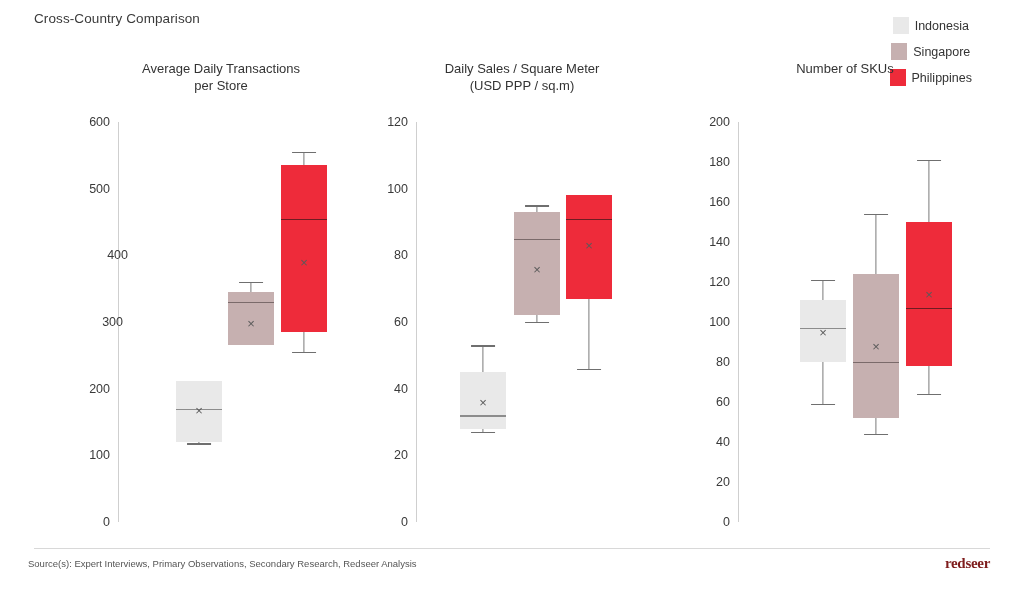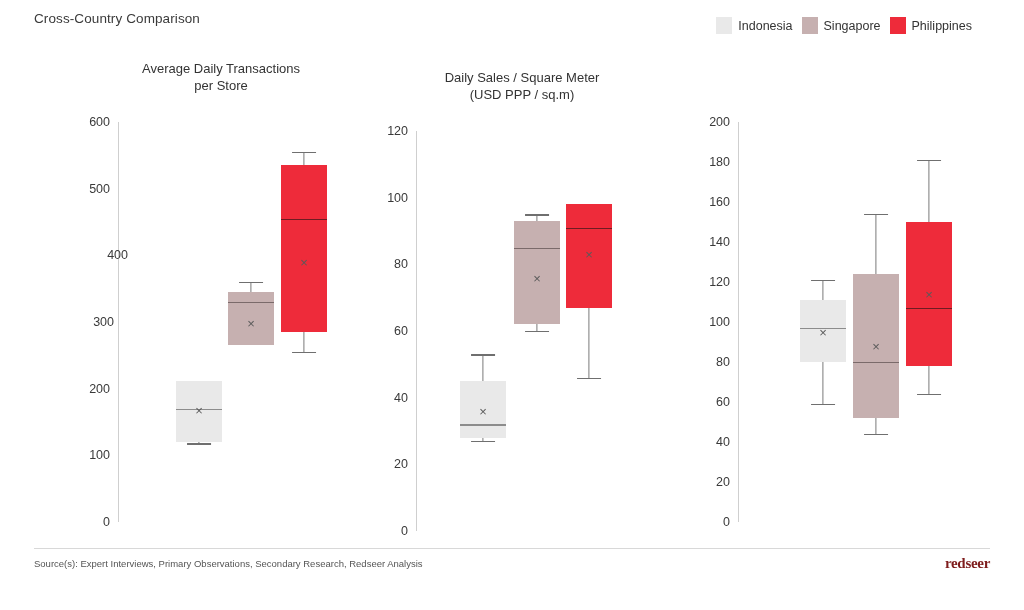--- a/index.html
+++ b/index.html
@@ -12,21 +12,21 @@
   }
   .page { position: relative; width: 1024px; height: 510px; }
 
   
   .page-title {
     position: absolute; left: 34px; top: 11px;
     font-size: 13.5px; color: #3a3a3a; letter-spacing: .1px;
   }
   .legend {
     position: absolute; right: 52px; top: 17px;
-    display: flex; align-items: center; gap: 9px;
+    display: flex; align-items: center; gap: 9px; flex-direction: column;
   }
   .legend-item { display: flex; align-items: center; gap: 6px; }
   .legend-swatch { width: 16px; height: 17px; display: block; }
   .legend-label { font-size: 12.5px; color: #333; white-space: nowrap; }
 
   
   .panel { position: absolute; top: 60px; height: 470px; }
   .panel-title {
     position: absolute; left: 0; top: 0; width: 100%;
     text-align: center; font-size: 13px; color: #333;
@@ -60,21 +60,21 @@
     position: absolute; left: 50%; transform: translate(-50%, -50%);
     font-size: 13px; line-height: 1; color: #5a5a5a; font-weight: 400;
   }
 
   
   .footer-rule {
     position: absolute; left: 34px; right: 34px; top: 548px;
     height: 1px; background: #d8d8d8;
   }
   .footer-source {
-    position: absolute; left: 34px; top: 558px;
+    position: absolute; left: 28px; top: 558px;
     font-size: 9.5px; color: #555;
   }
   .brand {
     position: absolute; right: 34px; top: 555px;
     font-size: 15px; font-weight: bold; color: #7f1d1d;
     font-family: "Liberation Serif", serif; letter-spacing: -.3px;
   }
 </style>
 </head>
 <body>
@@ -101,21 +101,21 @@
   <div class="panel" id="panel-0" style="left: 76px; width: 290px;">
       <div class="panel-title">
         <div>Average Daily Transactions</div>
         <div>per Store</div>
       </div>
       <div class="plot">
         <div class="axis-line" style="left: 42px; background: rgb(207, 207, 207);"></div>
         <div class="tick-label" style="top: 400px; left: 0px; width: 34px;">0</div>
         <div class="tick-label" style="top: 333.333px; left: 0px; width: 34px;">100</div>
         <div class="tick-label" style="top: 266.667px; left: 0px; width: 34px;">200</div>
-        <div class="tick-label" style="top: 200px; left: 4px; width: 34px;">300</div>
+        <div class="tick-label" style="top: 200px; left: 13px; width: 34px;">300</div>
         <div class="tick-label" style="top: 133.333px; left: 18px; width: 34px;">400</div>
         <div class="tick-label" style="top: 66.6667px; left: 0px; width: 34px;">500</div>
         <div class="tick-label" style="top: 0px; left: 0px; width: 34px;">600</div>
         <div class="box" style="left: 100px; top: 0px; width: 46px; height: 400px;">
           <div class="whisker-stem" style="top: 320px; height: 1.33333px;"></div>
           <div class="whisker-cap" style="top: 321.333px; width: 23.92px;"></div>
           <div class="box-rect" style="top: 258.667px; height: 61.3333px; background: rgb(233, 233, 233);"></div>
           <div class="median-line" style="top: 286.667px; background: rgb(140, 140, 140);"></div>
           <div class="mean-marker" style="top: 288px;">×</div>
         </div>
@@ -130,21 +130,21 @@
           <div class="whisker-stem" style="top: 30px; height: 13.3333px;"></div>
           <div class="whisker-cap" style="top: 30px; width: 23.92px;"></div>
           <div class="whisker-stem" style="top: 210px; height: 20px;"></div>
           <div class="whisker-cap" style="top: 230px; width: 23.92px;"></div>
           <div class="box-rect" style="top: 43.3333px; height: 166.667px; background: rgb(238, 43, 58);"></div>
           <div class="median-line" style="top: 96.6667px; background: rgb(110, 28, 34);"></div>
           <div class="mean-marker" style="top: 140px;">×</div>
         </div>
       </div>
     </div>
-  <div class="panel" id="panel-1" style="left: 372px; width: 300px; margin-top: 9px;">
+  <div class="panel" id="panel-1" style="left: 372px; width: 300px;">
       <div class="panel-title">
         <div>Daily Sales / Square Meter</div>
         <div>(USD PPP / sq.m)</div>
       </div>
       <div class="plot">
         <div class="axis-line" style="left: 44px; background: rgb(207, 207, 207);"></div>
         <div class="tick-label" style="top: 400px; left: 0px; width: 36px;">0</div>
         <div class="tick-label" style="top: 333.333px; left: 0px; width: 36px;">20</div>
         <div class="tick-label" style="top: 266.667px; left: 0px; width: 36px;">40</div>
         <div class="tick-label" style="top: 200px; left: 0px; width: 36px;">60</div>
@@ -172,20 +172,23 @@
         <div class="box" style="left: 194px; top: 0px; width: 46px; height: 400px;">
           <div class="whisker-stem" style="top: 176.667px; height: 70px;"></div>
           <div class="whisker-cap" style="top: 246.667px; width: 23.92px;"></div>
           <div class="box-rect" style="top: 73.3333px; height: 103.333px; background: rgb(238, 43, 58);"></div>
           <div class="median-line" style="top: 96.6667px; background: rgb(110, 28, 34);"></div>
           <div class="mean-marker" style="top: 123.333px;">×</div>
         </div>
       </div>
     </div>
   <div class="panel" id="panel-2" style="left: 690px; width: 310px;">
+      <div class="panel-title">
+        <div>Number of SKUs</div>
+      </div>
       <div class="plot">
         <div class="axis-line" style="left: 48px; background: rgb(207, 207, 207);"></div>
         <div class="tick-label" style="top: 400px; left: 0px; width: 40px;">0</div>
         <div class="tick-label" style="top: 360px; left: 0px; width: 40px;">20</div>
         <div class="tick-label" style="top: 320px; left: 0px; width: 40px;">40</div>
         <div class="tick-label" style="top: 280px; left: 0px; width: 40px;">60</div>
         <div class="tick-label" style="top: 240px; left: 0px; width: 40px;">80</div>
         <div class="tick-label" style="top: 200px; left: 0px; width: 40px;">100</div>
         <div class="tick-label" style="top: 160px; left: 0px; width: 40px;">120</div>
         <div class="tick-label" style="top: 120px; left: 0px; width: 40px;">140</div>

